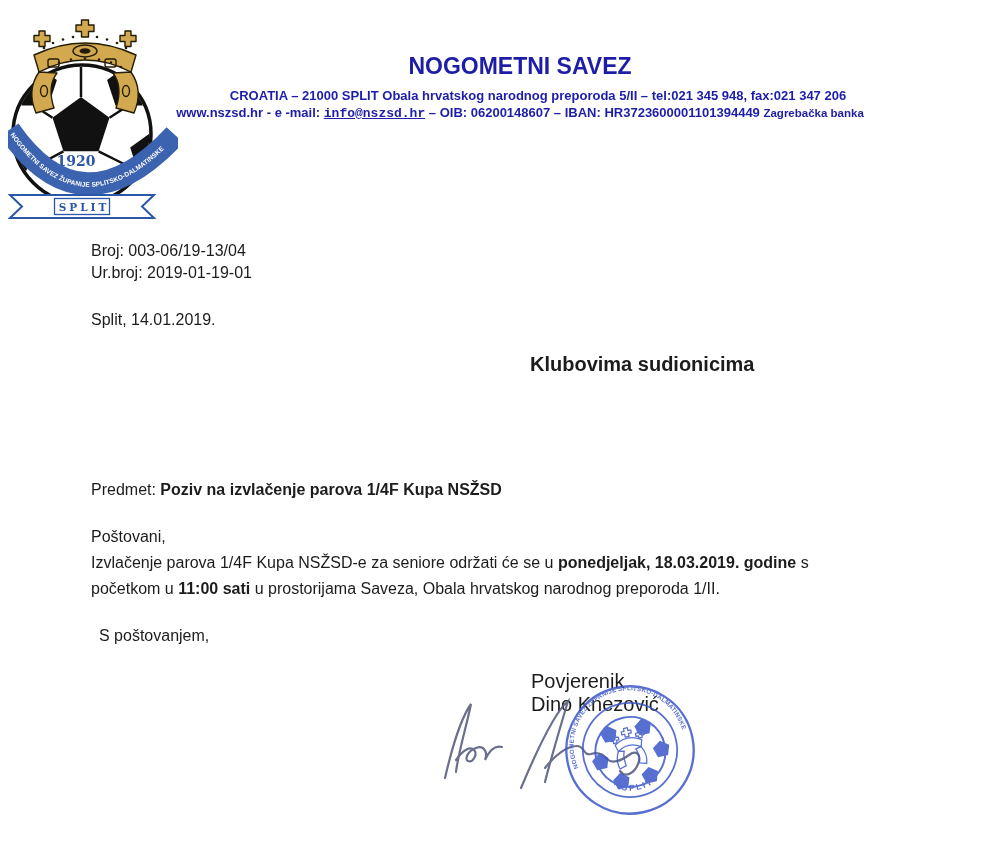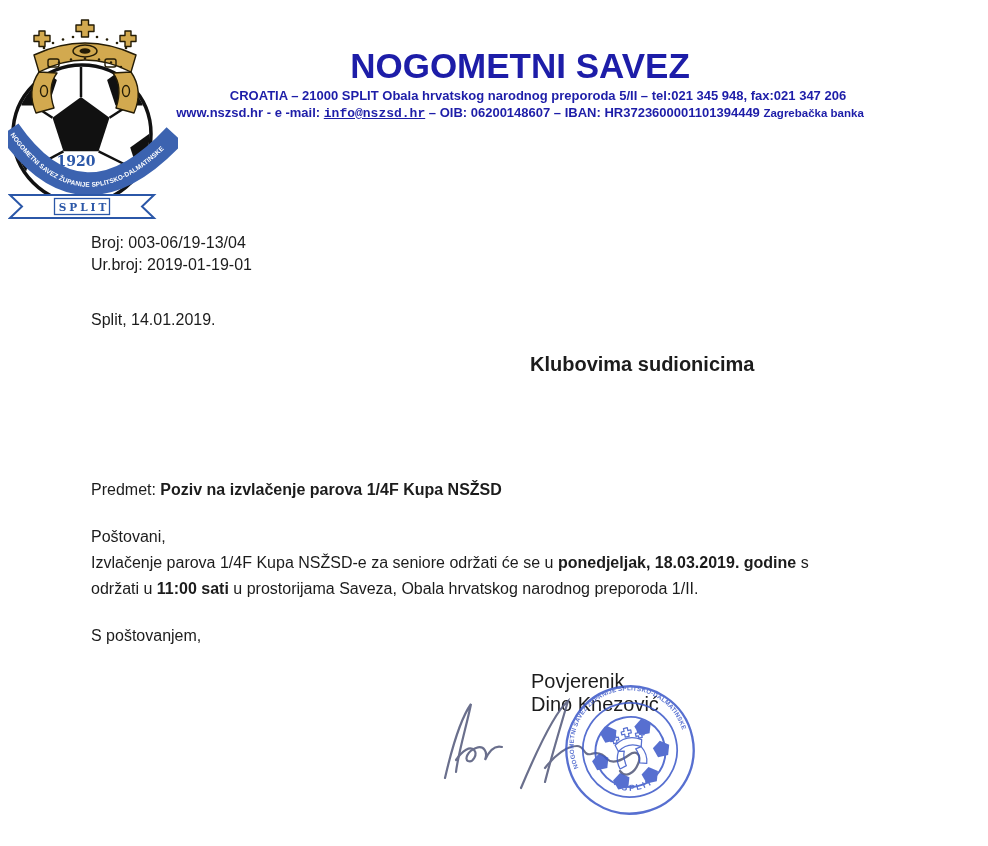--- a/index.html
+++ b/index.html
@@ -2,21 +2,21 @@
 <html style="--header_blue: #1d1da8; --logo_navy: #2b57a8; --ribbon_blue: #3c63b0; --crown_gold: #d2a94f; --crown_outline: #241c06; --stamp_blue: #3a57c8; --text_color: #1c1c1c; --signature_ink: #5a6080;"><head>
 <meta charset="utf-8">
 <style>
   html,body{margin:0;padding:0;background:#fff;}
   .page{position:relative;width:988px;height:846px;background:#fff;overflow:hidden;
         font-family:"Liberation Sans",sans-serif;color:var(--text_color,#1c1c1c);}
   .abs{position:absolute;}
 
   
   .letterhead{left:150px;top:48px;width:740px;text-align:center;}
-  .org-title{font-weight:bold;font-size:35px;line-height:36px;color:var(--header_blue,#1d1da8);white-space:nowrap;}
+  .org-title{font-weight:bold;font-size:23px;line-height:36px;color:var(--header_blue,#1d1da8);white-space:nowrap;}
   .contact{font-weight:bold;font-size:13px;line-height:16.5px;color:var(--header_blue,#1d1da8);white-space:nowrap;}
   .contact-first{margin-top:4px;margin-left:36px;}
   .email-link{color:var(--header_blue,#1d1da8);text-decoration:underline;cursor:pointer;font-family:Liberation Mono, monospace;}
   .bank{font-size:11.5px;text-align:right;}
 
   
   .body-text{font-size:16px;line-height:22px;white-space:nowrap;}
   .para{line-height:26px;}
   .bold{font-weight:bold;}
   .recipient{font-weight:bold;font-size:20px;line-height:24px;white-space:nowrap;}
@@ -109,38 +109,38 @@
       <text class="logo-split" x="76" y="196" text-anchor="middle">SPLIT</text>
     </g>
   </svg>
 
   <header class="abs letterhead">
     <div class="org-title">NOGOMETNI SAVEZ</div>
     <div class="contact contact-first">CROATIA – 21000 SPLIT Obala hrvatskog narodnog preporoda 5/II – tel:021 345 948, fax:021 347 206</div>
     <div class="contact"><span>www.nszsd.hr - e -mail: </span><a class="email-link">info@nszsd.hr</a><span> – OIB: 06200148607 – IBAN: HR3723600001101394449 </span><span class="bank">Zagrebačka banka</span></div>
   </header>
 
-  <div class="abs body-text" style="left:91px;top:232px;">
+  <div class="abs body-text" style="left:91px;top:240px;">
     <div>Broj: 003-06/19-13/04</div>
     <div>Ur.broj: 2019-01-19-01</div>
   </div>
 
   <div class="abs body-text" style="left:91px;top:309px;">Split, 14.01.2019.</div>
 
   <div class="abs recipient" style="left:530px;top:352px;">Klubovima sudionicima</div>
 
   <div class="abs body-text" style="left:91px;top:479px;"><span>Predmet: </span><span class="bold">Poziv na izvlačenje parova 1/4F Kupa NSŽSD</span></div>
 
   <div class="abs body-text para" style="left:91px;top:524px;">
     <div>Poštovani,</div>
     <div><span>Izvlačenje parova 1/4F Kupa NSŽSD-e za seniore održati će se u </span><span class="bold">ponedjeljak, 18.03.2019. godine</span><span> s</span></div>
-    <div><span>održati u </span><span class="bold">11:00 sati</span><span> u prostorijama Saveza, Obala hrvatskog narodnog preporoda 1/II.</span></div>
+    <div><span>početkom u </span><span class="bold">11:00 sati</span><span> u prostorijama Saveza, Obala hrvatskog narodnog preporoda 1/II.</span></div>
   </div>
 
-  <div class="abs body-text" style="left:91px;top:625px;">S poštovanjem,</div>
+  <div class="abs body-text" style="left:99px;top:625px;">S poštovanjem,</div>
 
   <div class="abs signer" style="left:531px;top:670px;">
     <div>Povjerenik</div>
     <div>Dino Knezović</div>
   </div>
 
   <svg class="abs sig-svg" style="left:425px;top:680px;" width="235" height="130" viewBox="0 0 235 130" aria-hidden="true">
     <g fill="none" stroke="var(--signature_ink,#5a6080)" stroke-width="2.2" stroke-linecap="round">
       <path d="M 20,98 C 26,72 36,38 46,24 C 42,44 33,74 31,92"></path>
       <path d="M 31,80 C 38,70 45,66 49,70 C 53,74 48,83 43,81 C 39,79 43,71 51,68 C 59,65 63,72 60,80 C 64,71 70,65 77,67"></path>

